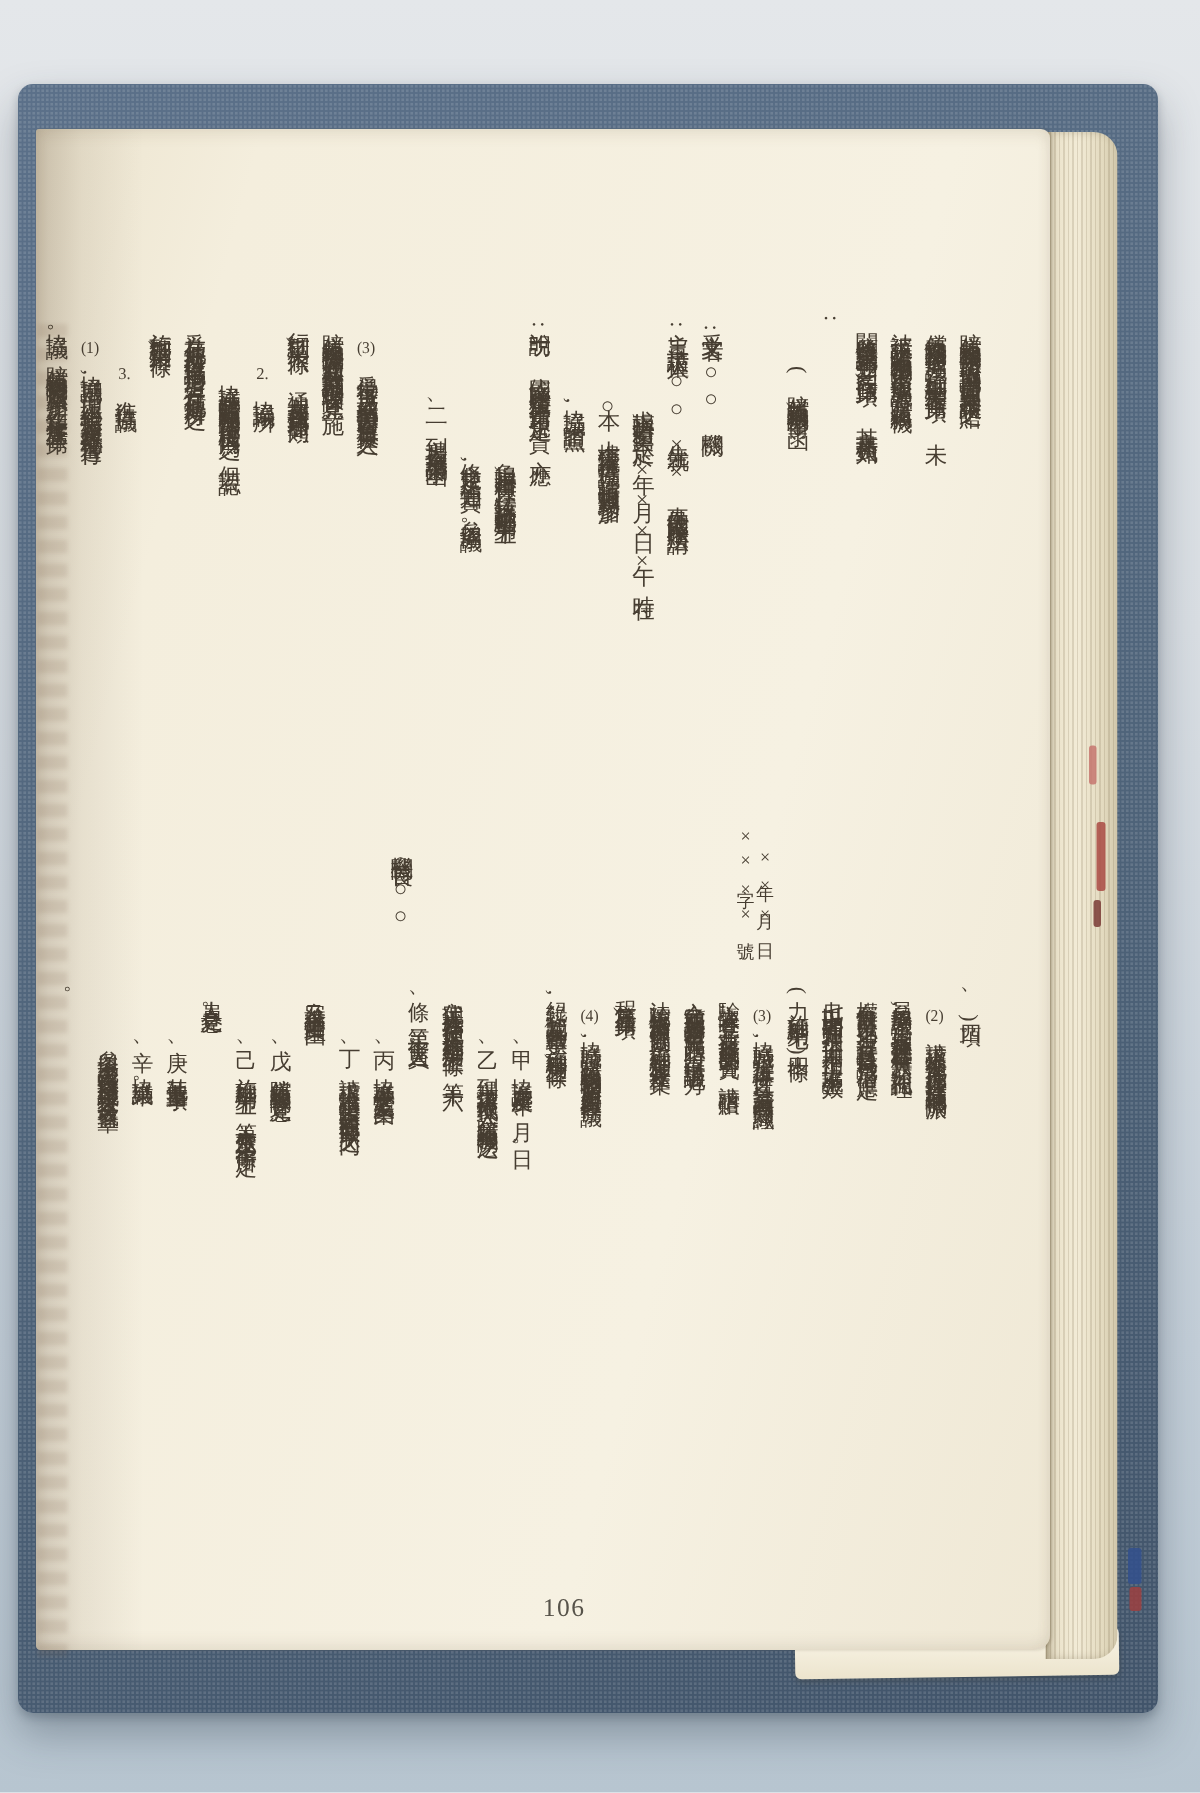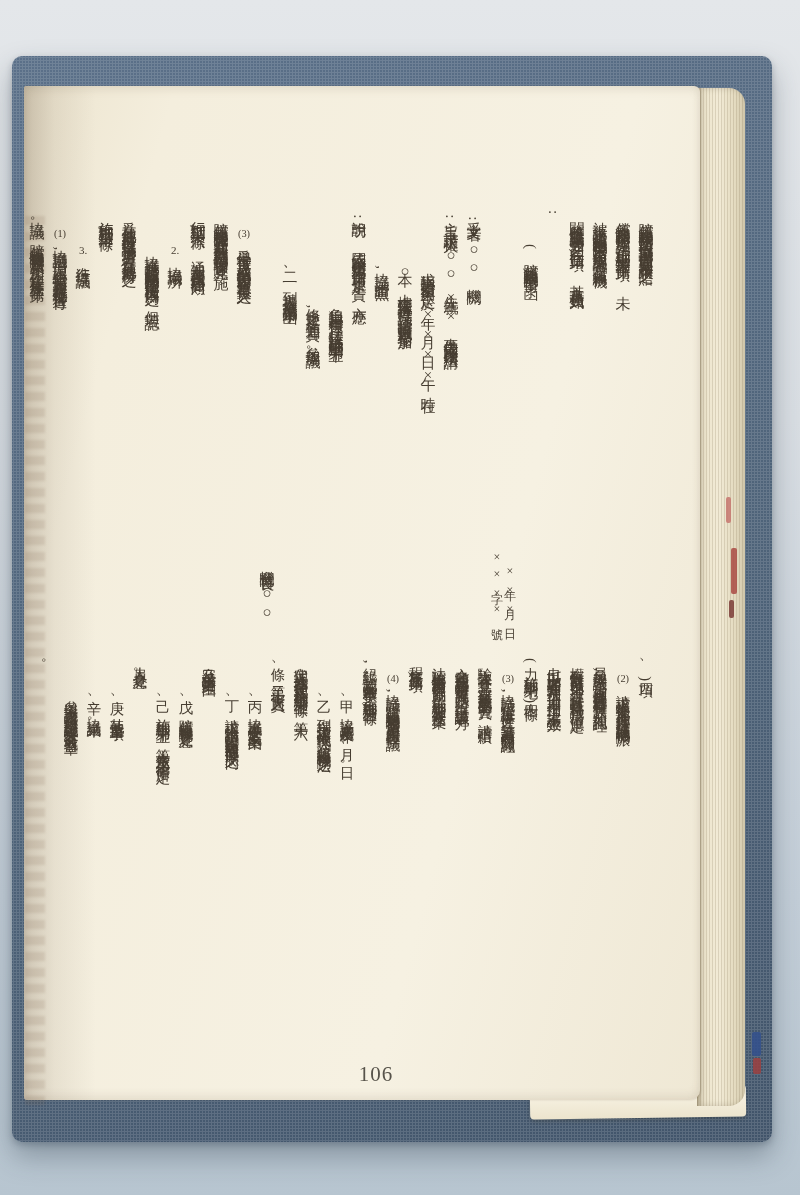--- a/index.html
+++ b/index.html
@@ -53,21 +53,21 @@
   .register-top{right:46px;top:124px;width:634px;height:412px;font-size:15px;letter-spacing:2.1px;}
   .register-bottom{right:46px;top:570px;width:634px;height:396px;font-size:14.5px;letter-spacing:1.9px;}
   .col{block-size:16px;line-height:16px;margin-block-end:7px;}
   .col.bottom{text-align:end;}
   .tcy{text-combine-upright:all;font-size:11px;letter-spacing:0;}
   .col.date{block-size:27px;}
   .dline{display:block;block-size:13px;line-height:13px;font-size:12px;letter-spacing:2.6px;text-align:end;}
   
   .page-number{
     left:0;right:0;top:976px;text-align:center;transform:translateX(14px);
-    font-size:21px;letter-spacing:1px;color:#57534a;
+    font-size:17px;letter-spacing:1px;color:#57534a;
   }
 </style>
 </head>
 <body>
 
 <div class="abs cover"></div>
 
 <div class="abs under-page"></div>
 
 <div class="abs fore-edge"></div>

